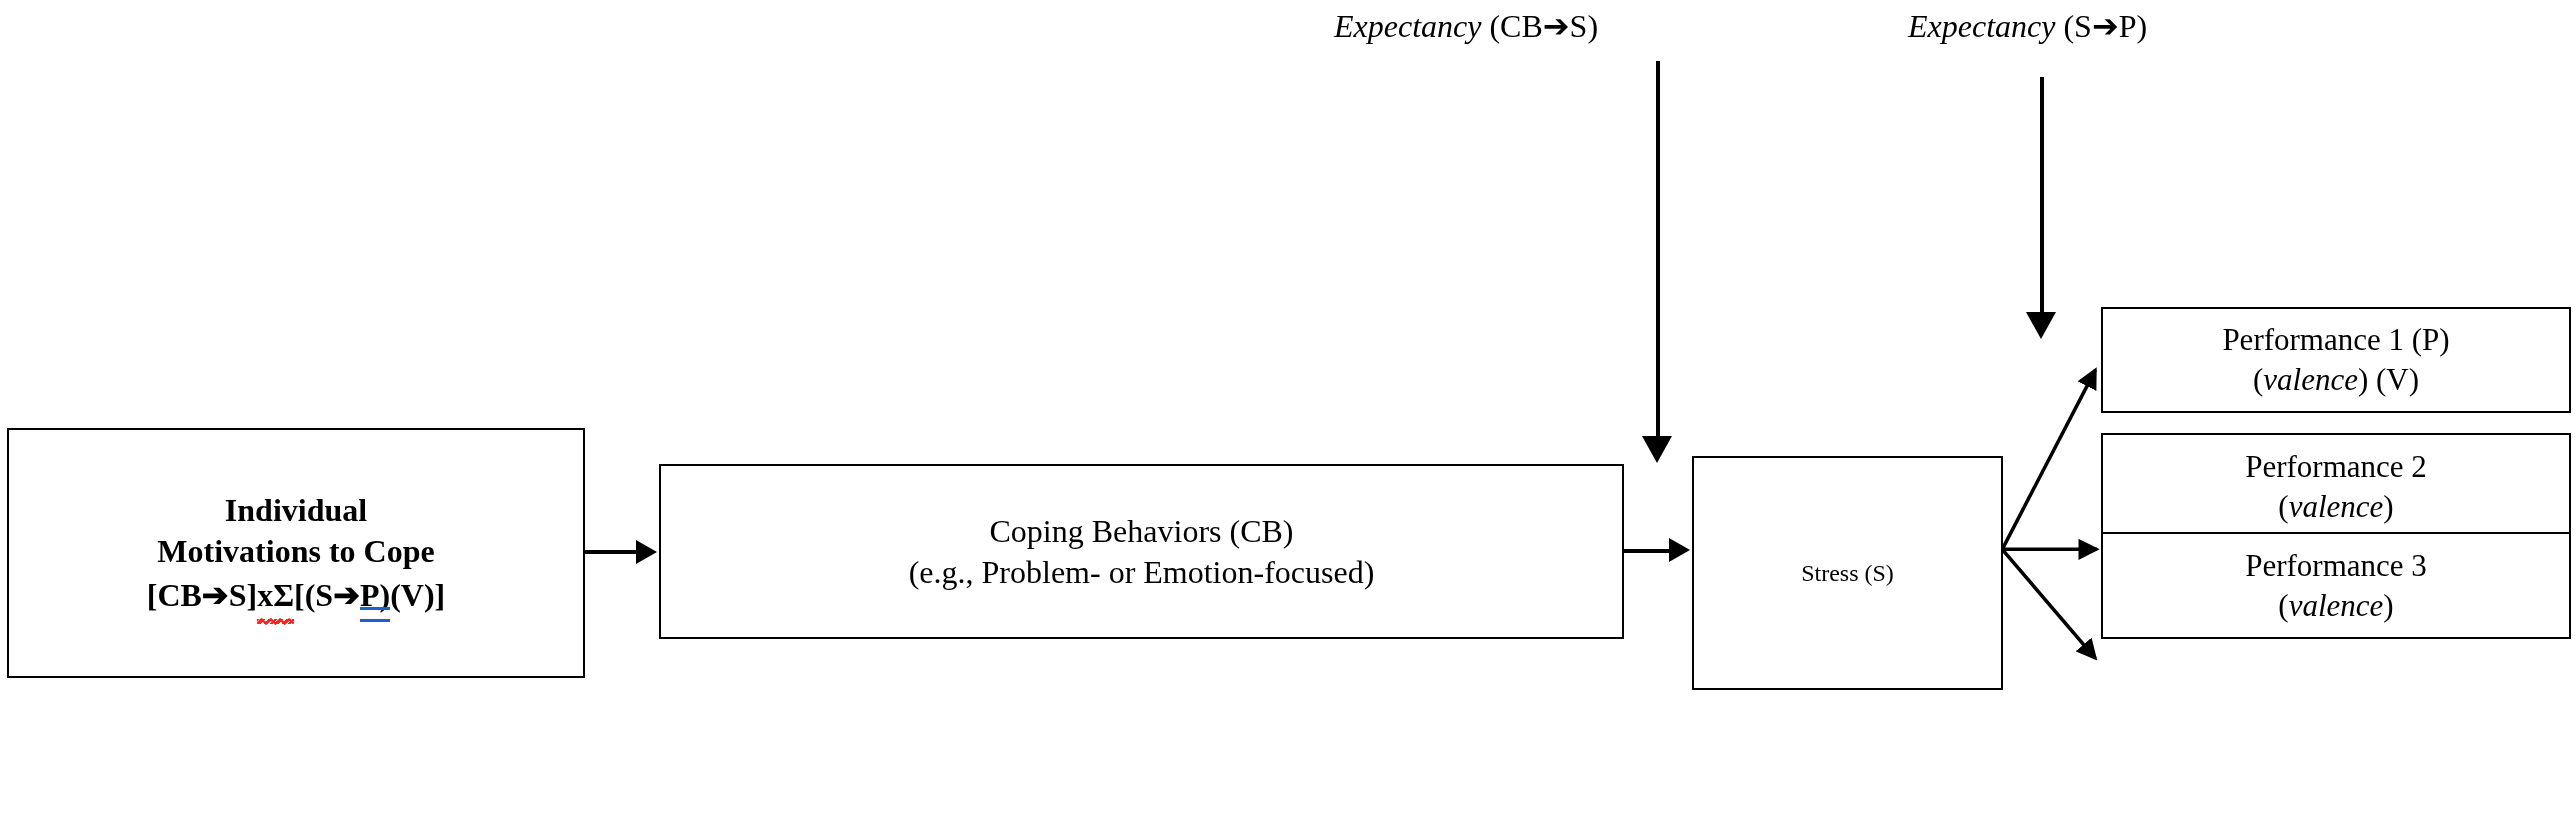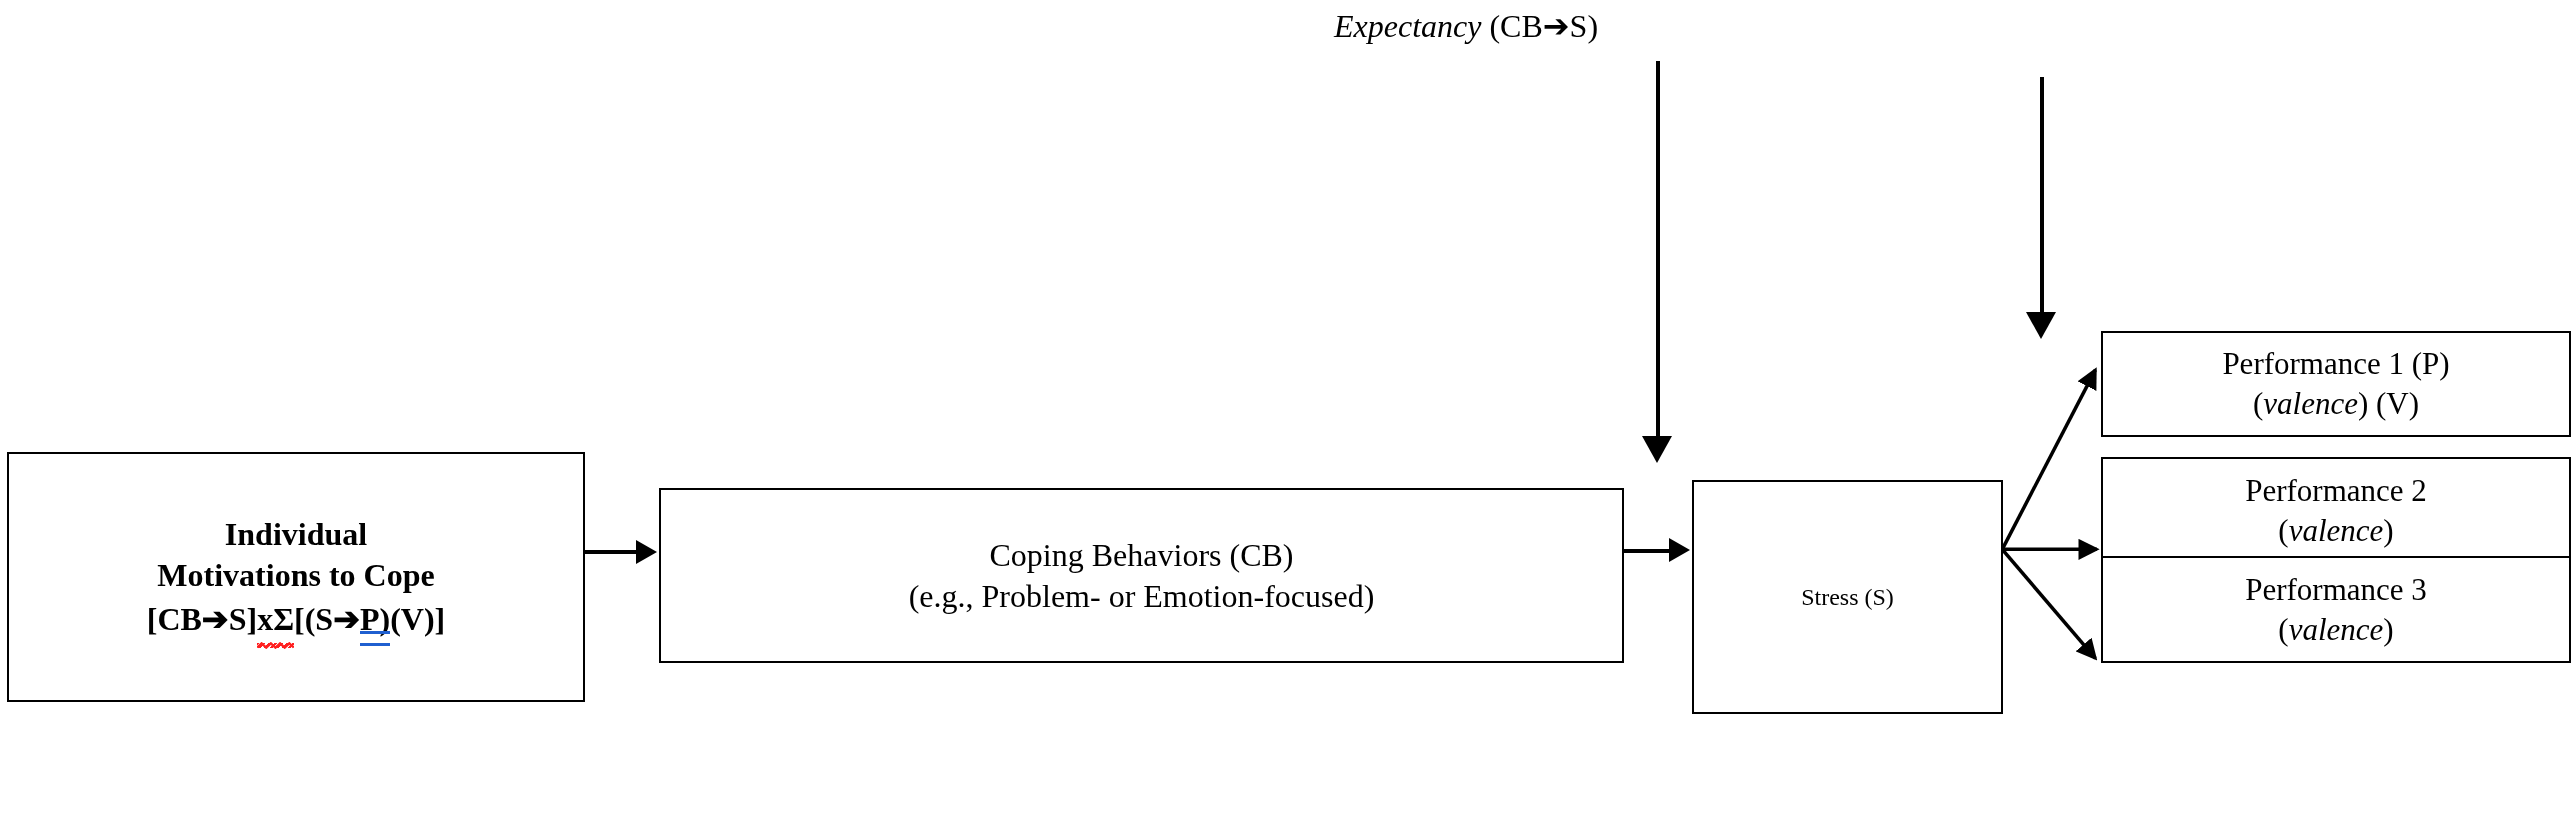--- a/index.html
+++ b/index.html
@@ -23,21 +23,20 @@
     box-sizing: border-box;
     border: 2.8px solid #000000;
     background: #ffffff;
     display: flex;
     flex-direction: column;
     align-items: center;
     justify-content: center;
     text-align: center;
     line-height: 1.28;
     z-index: 3;
-    margin-top: 24px;
   }
   .node .line { display: block; white-space: nowrap; }
 
   
   #node-motivations {
     left: 7px;  top: 428px;  width: 578px; height: 250px;
     font-size: 32px; font-weight: bold;
   }
   #node-motivations .line-formula {
     font-weight: bold;
@@ -178,20 +177,24 @@
 </head>
 <body>
 
 <div id="canvas">
 
   <div class="exp-label" id="exp-label-cb-s">
     <span class="ital">Expectancy</span>
     <span>(CB➔S)</span>
   </div>
 
+  <div class="exp-label" id="exp-label-s-p">
+    <span class="ital">Expectancy</span>
+    <span>(S➔P)</span>
+  </div>
 
   <div class="v-shaft conn" id="arrow-exp1-shaft"></div>
   <div class="v-head conn" id="arrow-exp1-head"></div>
 
   <div class="v-shaft conn" id="arrow-exp2-shaft"></div>
   <div class="v-head conn" id="arrow-exp2-head"></div>
 
   <div class="h-shaft conn" id="arrow-mot-cop-shaft"></div>
   <div class="h-head conn" id="arrow-mot-cop-head"></div>
 

